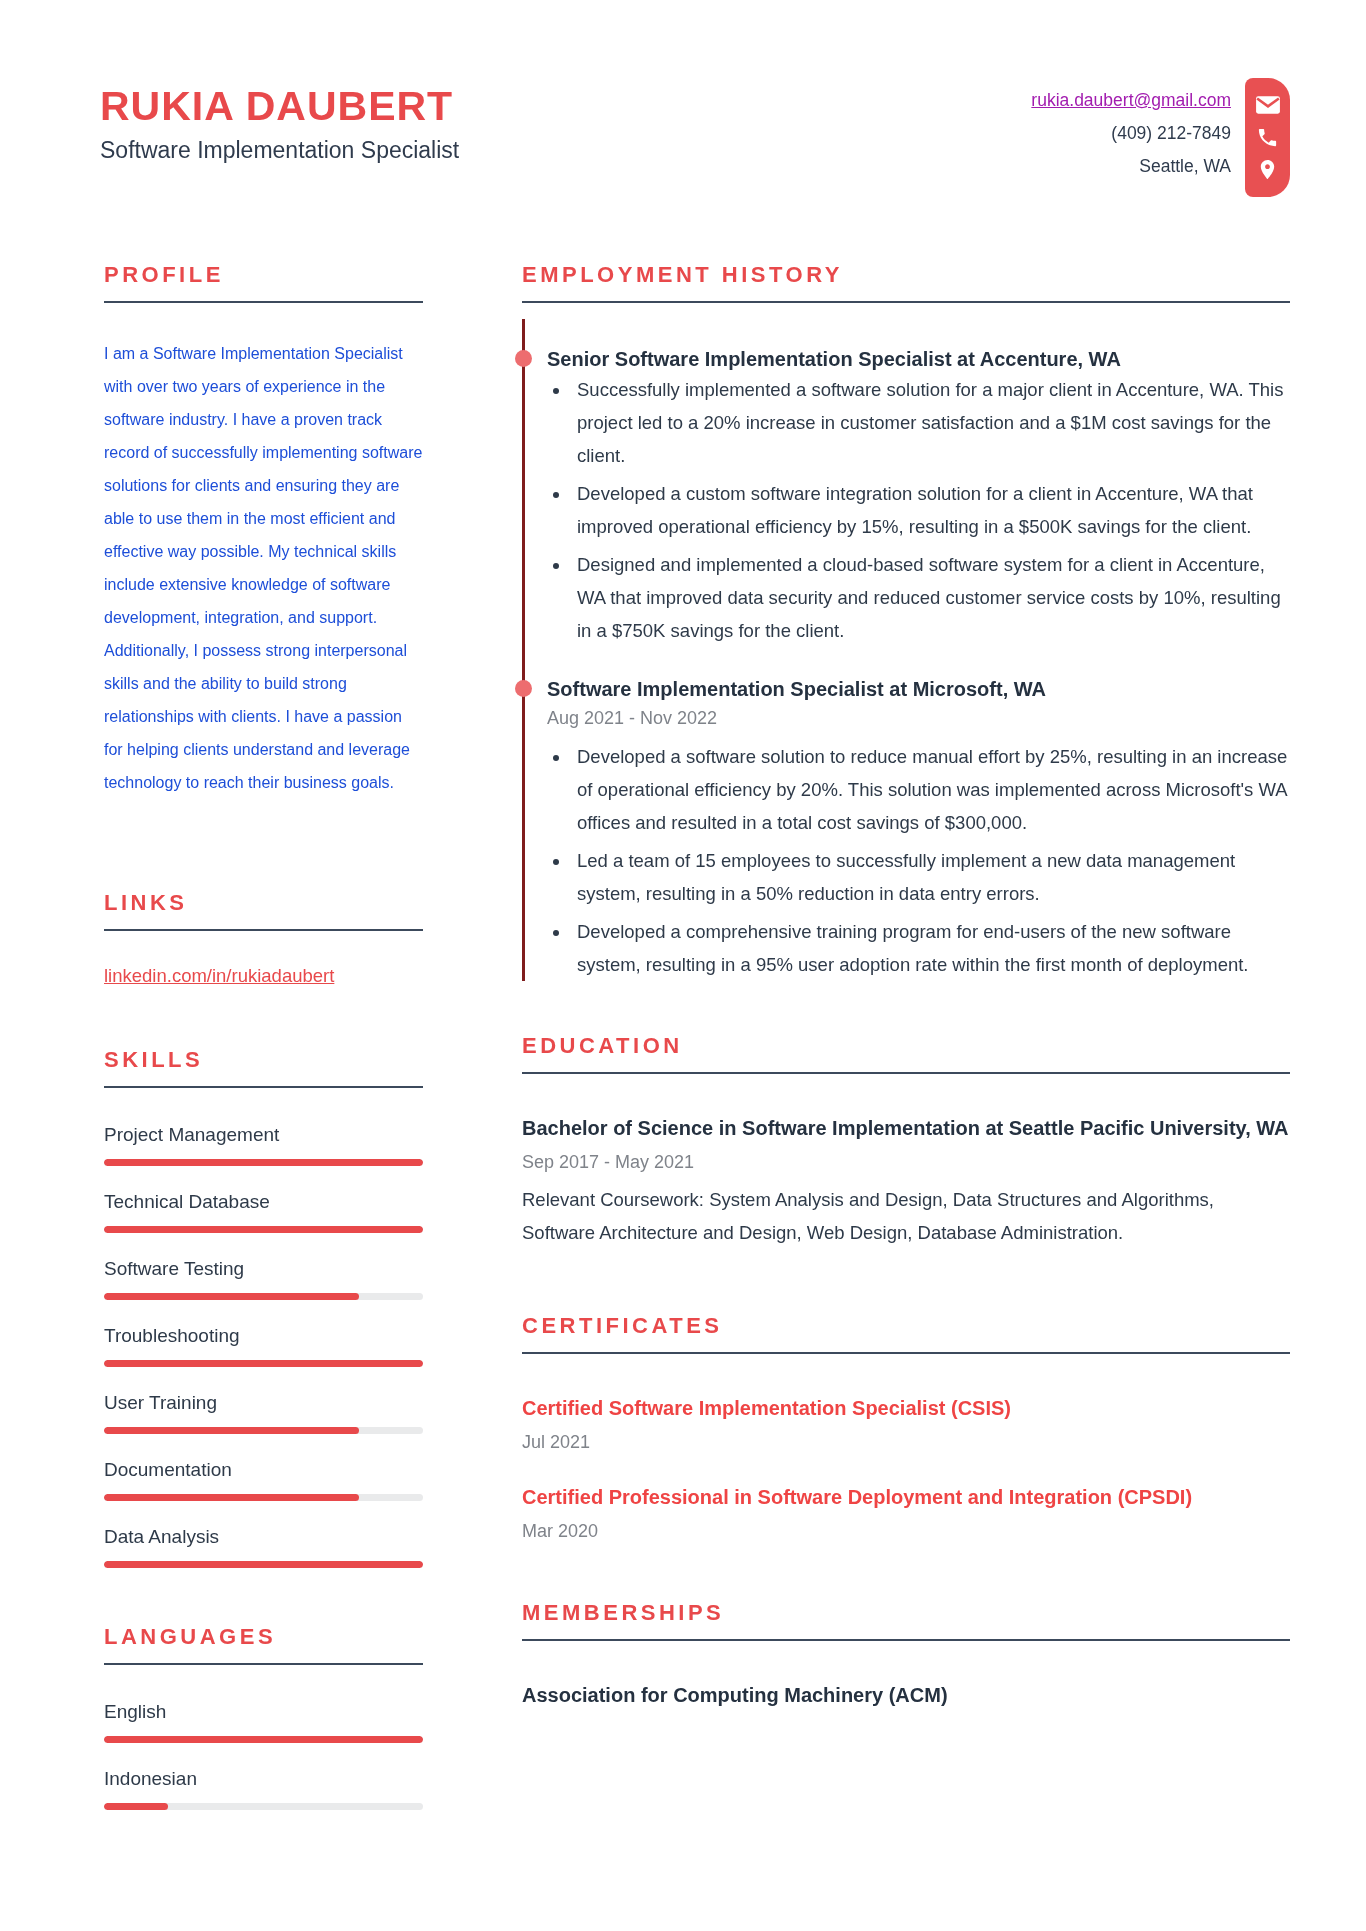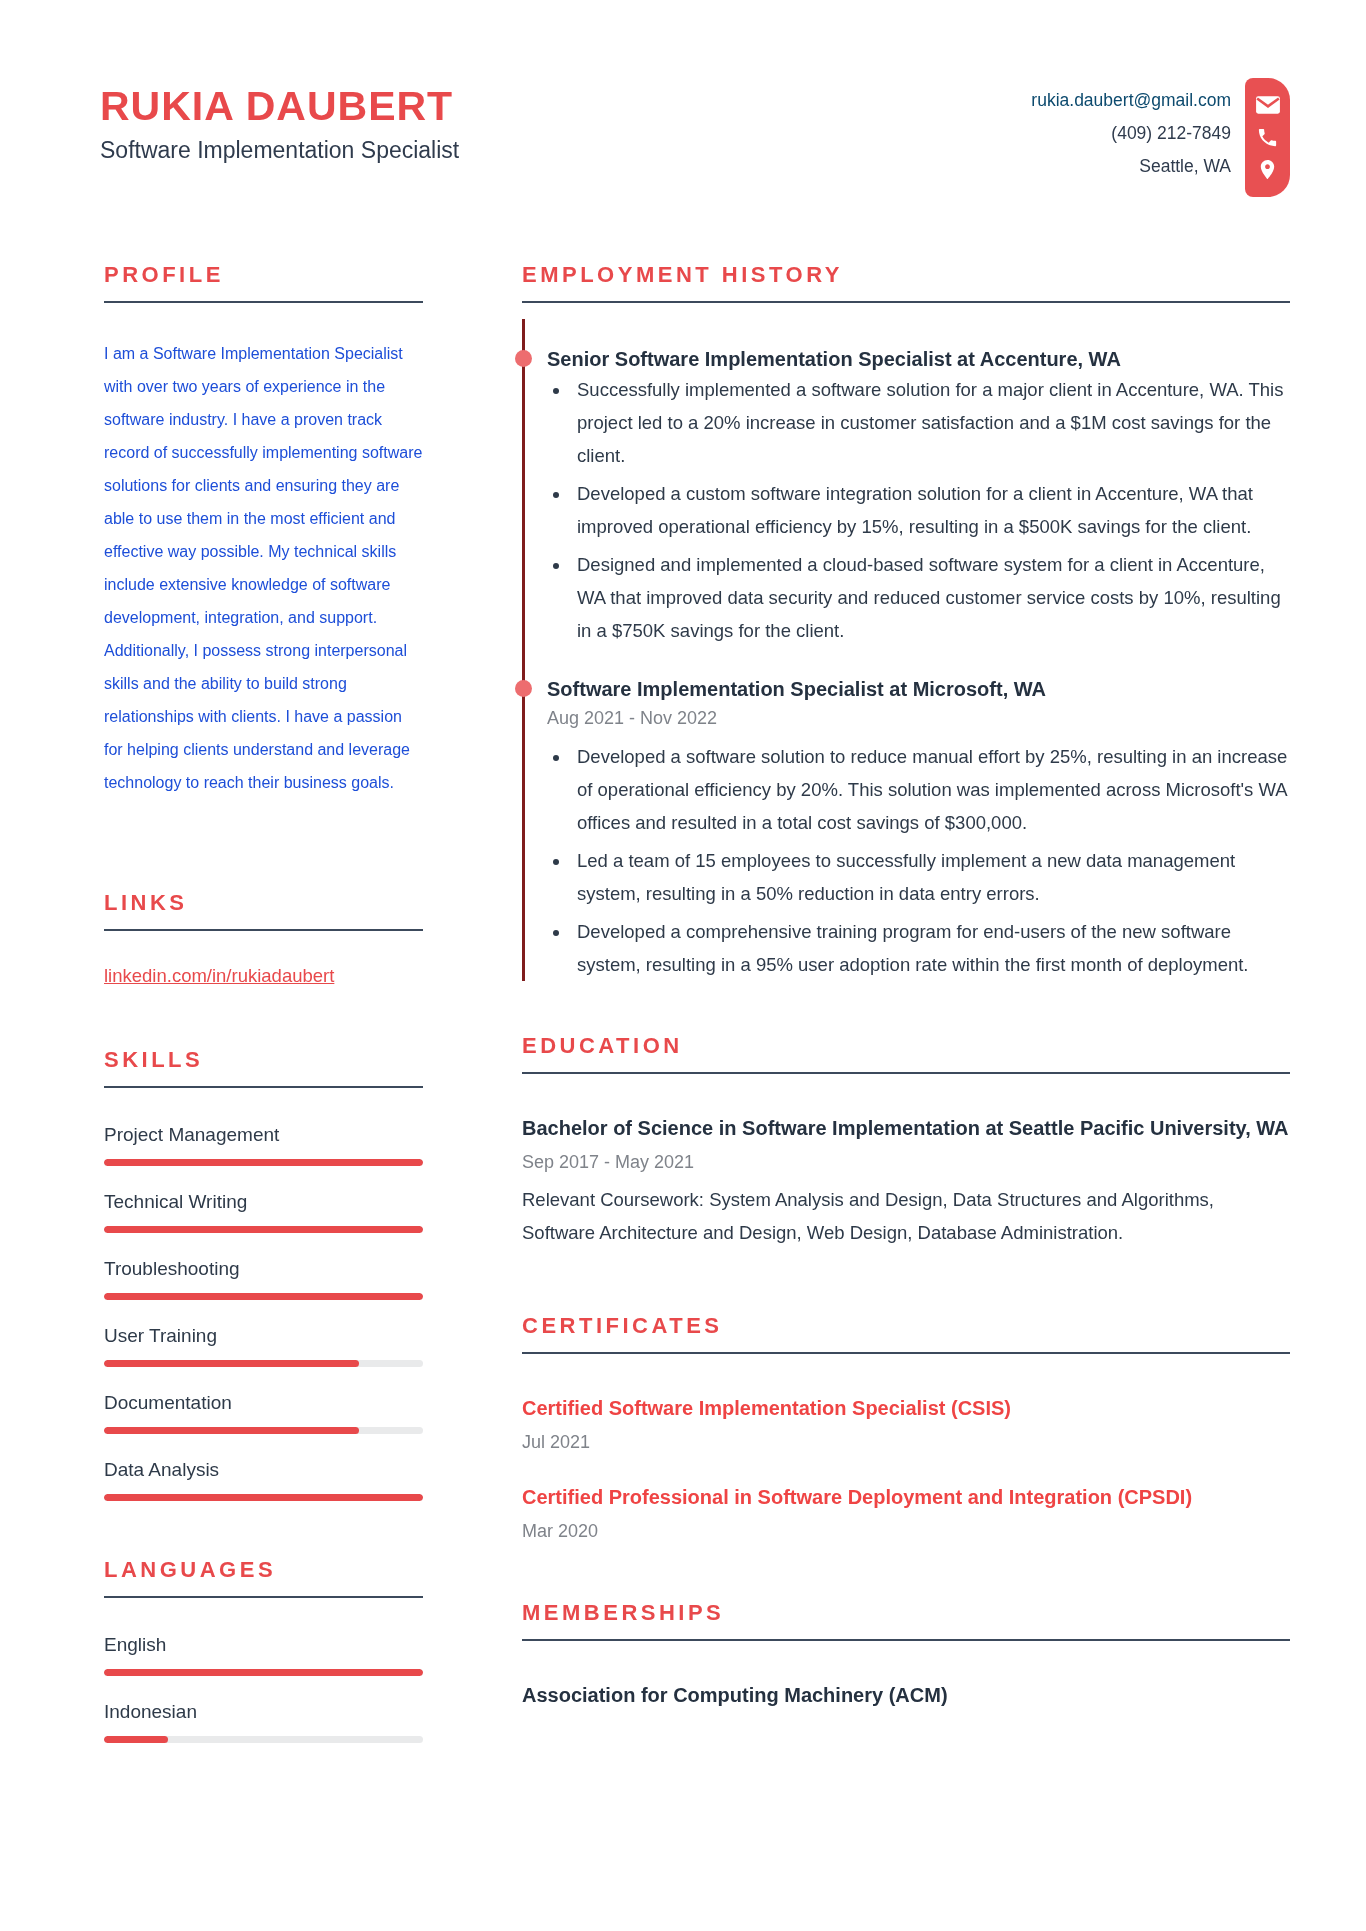--- a/index.html
+++ b/index.html
@@ -12,21 +12,21 @@
     color:#2e3a49;
     overflow:hidden;
   }
   
   .top { position:absolute; top:0; left:100px; right:76px; height:230px; }
   .identity { position:absolute; top:84px; left:0; }
   .name { font-size:41px; font-weight:700; letter-spacing:1px; color:#e8494b; line-height:1.1; }
   .subtitle { font-size:23px; color:#2f3b4d; margin-top:8px; }
   .contact { position:absolute; top:78px; right:0; display:flex; align-items:flex-start; }
   .contact-lines { text-align:right; font-size:17.5px; line-height:33px; color:#2f3b4d; margin-right:14px; padding-top:6px; }
-  .contact-lines a { color:#0c4a6e; cursor:pointer; }
+  .contact-lines a { color:#a21caf; text-decoration:underline; cursor:pointer; }
   .badge {
     width:45px; height:119px; background:#e85052;
     border-radius:8px 22px 22px 8px;
     display:flex; flex-direction:column; align-items:center; justify-content:space-evenly;
     padding:6px 0;
   }
   .badge svg { display:block; }
   
   .columns { position:absolute; top:262px; left:104px; right:76px; display:flex; }
   .col-left { width:319px; flex:0 0 319px; }
@@ -121,23 +121,29 @@
         <div class="sec-head">SKILLS</div>
         <hr class="sec-rule">
         <div class="skill-list">
           <div class="skill">
             <div class="skill-name">Project Management</div>
             <div class="bar">
                 <div class="bar-fill" style="width: 100%;"></div>
               </div>
           </div>
           <div class="skill">
-            <div class="skill-name">Technical Writing</div>
-            <div class="bar">
-                <div class="bar-fill" style="width: 100%;"></div>
+            <div class="skill-name">Technical Database</div>
+            <div class="bar">
+                <div class="bar-fill" style="width: 100%;"></div>
+              </div>
+          </div>
+          <div class="skill">
+            <div class="skill-name">Software Testing</div>
+            <div class="bar">
+                <div class="bar-fill" style="width: 80%;"></div>
               </div>
           </div>
           <div class="skill">
             <div class="skill-name">Troubleshooting</div>
             <div class="bar">
                 <div class="bar-fill" style="width: 100%;"></div>
               </div>
           </div>
           <div class="skill">
             <div class="skill-name">User Training</div>

